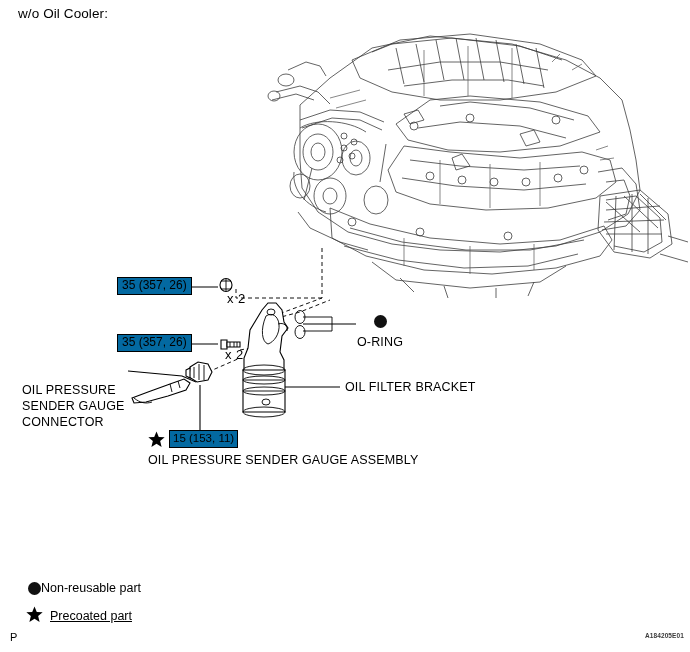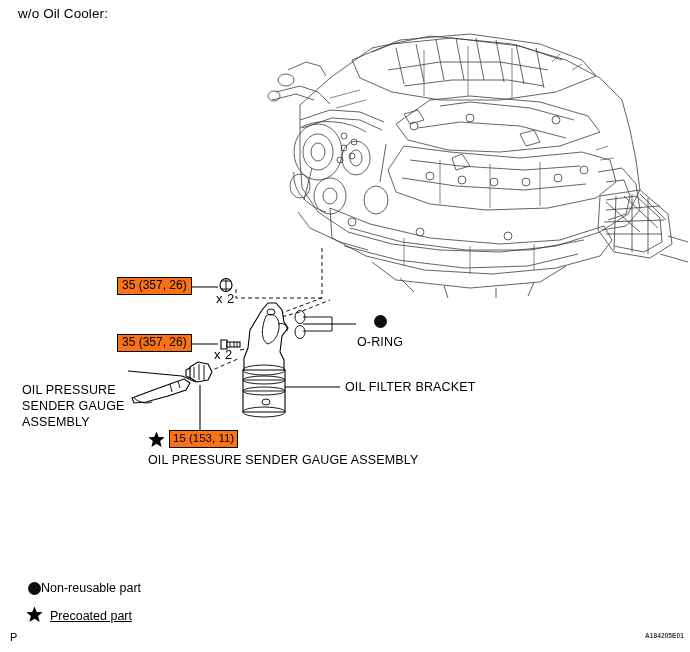--- a/index.html
+++ b/index.html
@@ -34,20 +34,21 @@
   .label-text {
     font-size: 12.5px;
     letter-spacing: 0.15px;
     white-space: nowrap;
     line-height: 16px;
   }
   .mult-text {
     font-size: 13px;
     letter-spacing: 0.4px;
     white-space: nowrap;
+    margin-left: 11px;
   }
   .legend-text {
     font-size: 12.5px;
     white-space: nowrap;
   }
   .corner-text {
     font-size: 11px;
   }
   .figcode-text {
     font-size: 6.5px;
@@ -57,21 +58,21 @@
     white-space: nowrap;
   }
 
   
   .torque-box {
     border: 1.4px solid #000;
     padding: 1px 4px 2px 4px;
     font-size: 12px;
     line-height: 13px;
     white-space: nowrap;
-    background: #f97316;
+    background: #0369a1;
     box-sizing: border-box;
   }
   .torque-box.small {
     font-size: 11.5px;
     padding: 1px 3px 2px 3px;
   }
 
   
   .dot-marker {
     width: 13px; height: 13px;
@@ -307,21 +308,21 @@
   <div class="abs" style="left:357px; top:315px; display:flex; align-items:center; gap:6px;flex-direction:column;">
     <span class="dot-marker"></span>
     <span class="label-text">O-RING</span>
   </div>
 
   <div class="abs label-text" style="left:345px; top:379px;">OIL FILTER BRACKET</div>
 
   <div class="abs" style="left:22px; top:382px;">
     <div class="label-text">OIL PRESSURE</div>
     <div class="label-text">SENDER GAUGE</div>
-    <div class="label-text">ASSEMBLY</div>
+    <div class="label-text">CONNECTOR</div>
   </div>
 
   <div class="abs" style="left:148px; top:430px; display:flex; align-items:center; gap:4px;">
     <svg class="star-marker" viewBox="0 0 20 20">
       <polygon points="10,0.5 12.7,7 19.6,7.4 14.3,11.9 16,18.7 10,15 4,18.7 5.7,11.9 0.4,7.4 7.3,7" fill="#000"></polygon>
     </svg>
     <span class="torque-box small">15 (153, 11)</span>
   </div>
   <div class="abs label-text" style="left:148px; top:452px;">OIL PRESSURE SENDER GAUGE ASSEMBLY</div>
 

